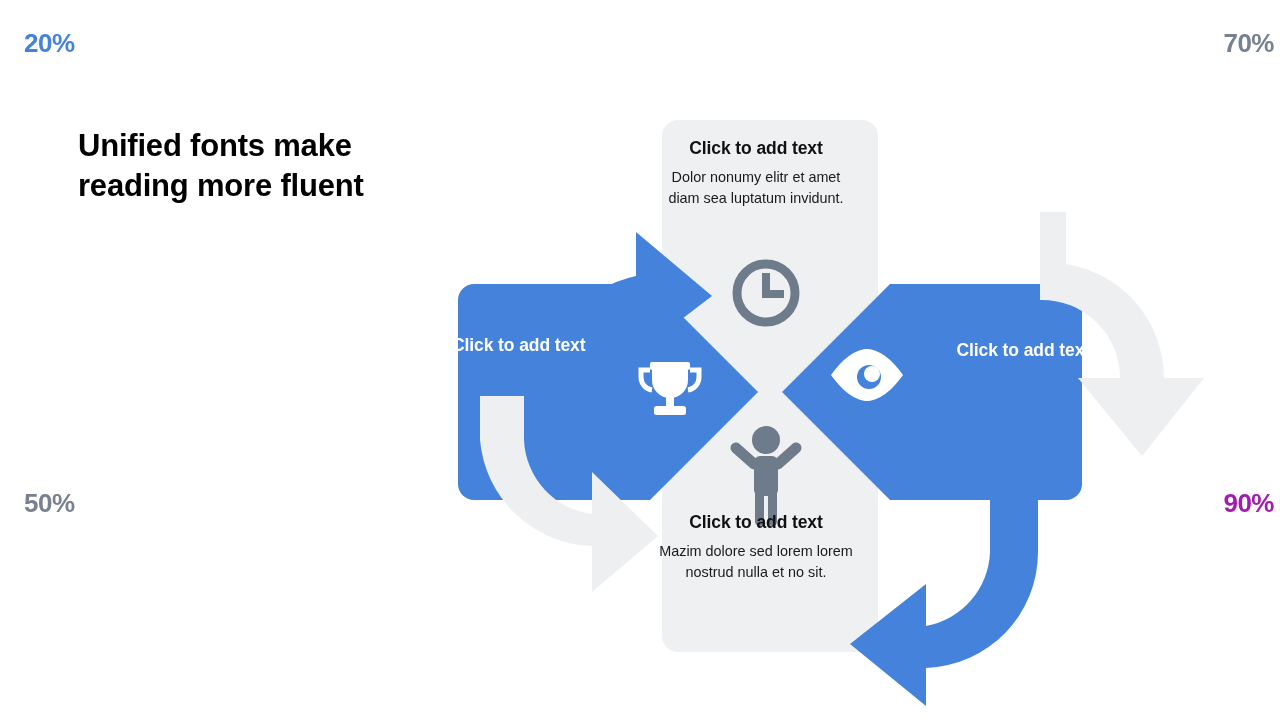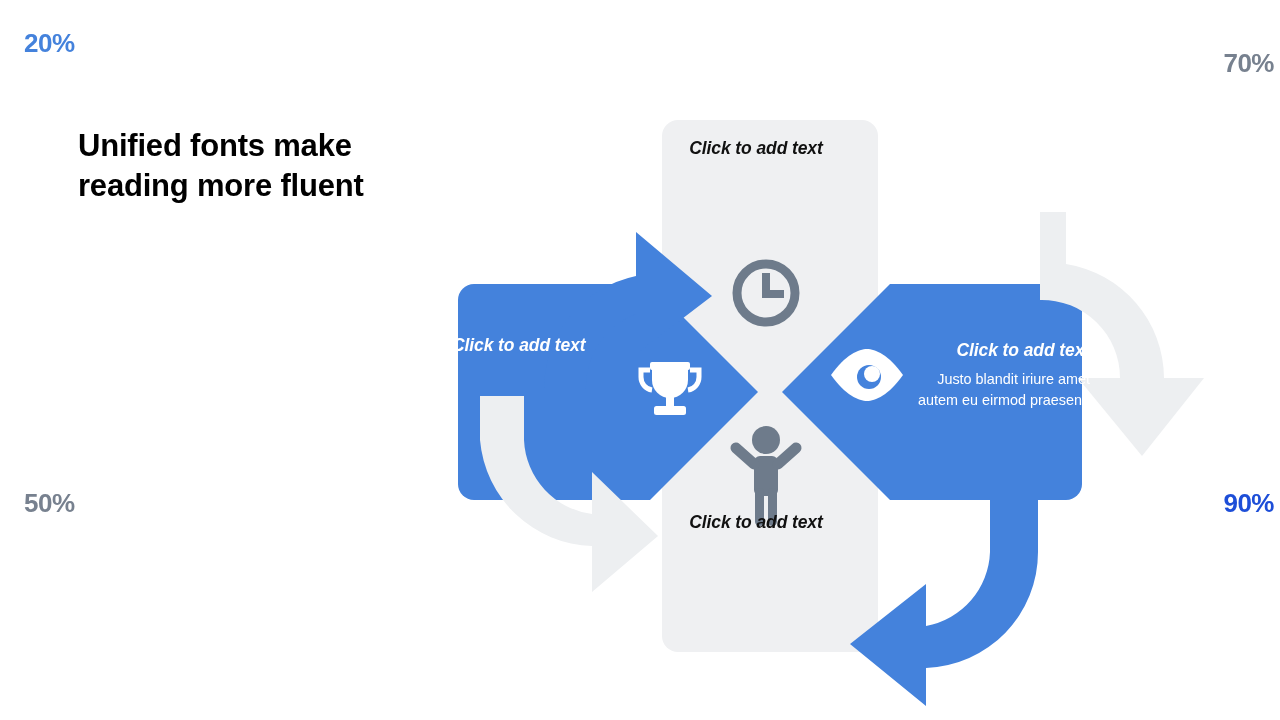--- a/index.html
+++ b/index.html
@@ -53,21 +53,20 @@
   }
 
   
   .card-text {
     position: absolute;
     box-sizing: border-box;
   }
   .card-head {
     font-size: 17.5px;
     font-weight: bold;
-    font-style: italic;
     line-height: 1.15;
     margin: 0 0 9px 0;
     letter-spacing: -0.1px;
   }
   .card-body {
     font-size: 14.4px;
     line-height: 1.42;
     margin: 0;
   }
 
@@ -217,34 +216,35 @@
       <g transform="translate(437,275)">
         <path fill="#ffffff" d="M -36,0 C -22,-20 -8,-26 0,-26 C 8,-26 22,-20 36,0
                  C 22,20 8,26 0,26 C -8,26 -22,20 -36,0 Z"></path>
         <circle cx="2" cy="2" r="12" fill="#4482DC"></circle>
         <circle cx="5" cy="-1" r="8" fill="#ffffff"></circle>
       </g>
     </svg>
 
     <div class="card-text dark" id="text-top">
       <p class="card-head">Click to add text</p>
+      <p class="card-body">Dolor nonumy elitr et amet diam sea luptatum invidunt.</p>
     </div>
 
     <div class="card-text dark" id="text-bottom">
       <p class="card-head">Click to add text</p>
+      <p class="card-body">Mazim dolore sed lorem lorem nostrud nulla et no sit.</p>
     </div>
 
     <div class="card-text light" id="text-left">
       <p class="card-head">Click to add text</p>
     </div>
 
     <div class="card-text light" id="text-right">
       <p class="card-head">Click to add text</p>
-      <p class="card-body">Justo blandit iriure amet autem eu eirmod praesent.</p>
     </div>
   </div>
 
   <div class="pct" id="pct-tl" style="color: rgb(68, 130, 220);">20%</div>
-  <div class="pct" id="pct-tr" style="color: rgb(119, 129, 143); margin-top: 20px;">70%</div>
+  <div class="pct" id="pct-tr" style="color: rgb(119, 129, 143);">70%</div>
   <div class="pct" id="pct-bl" style="color: rgb(119, 129, 143);">50%</div>
-  <div class="pct" id="pct-br" style="color: #1d4ed8;">90%</div>
+  <div class="pct" id="pct-br" style="color: #a21caf;">90%</div>
 
 </div>
 
 </body></html>

